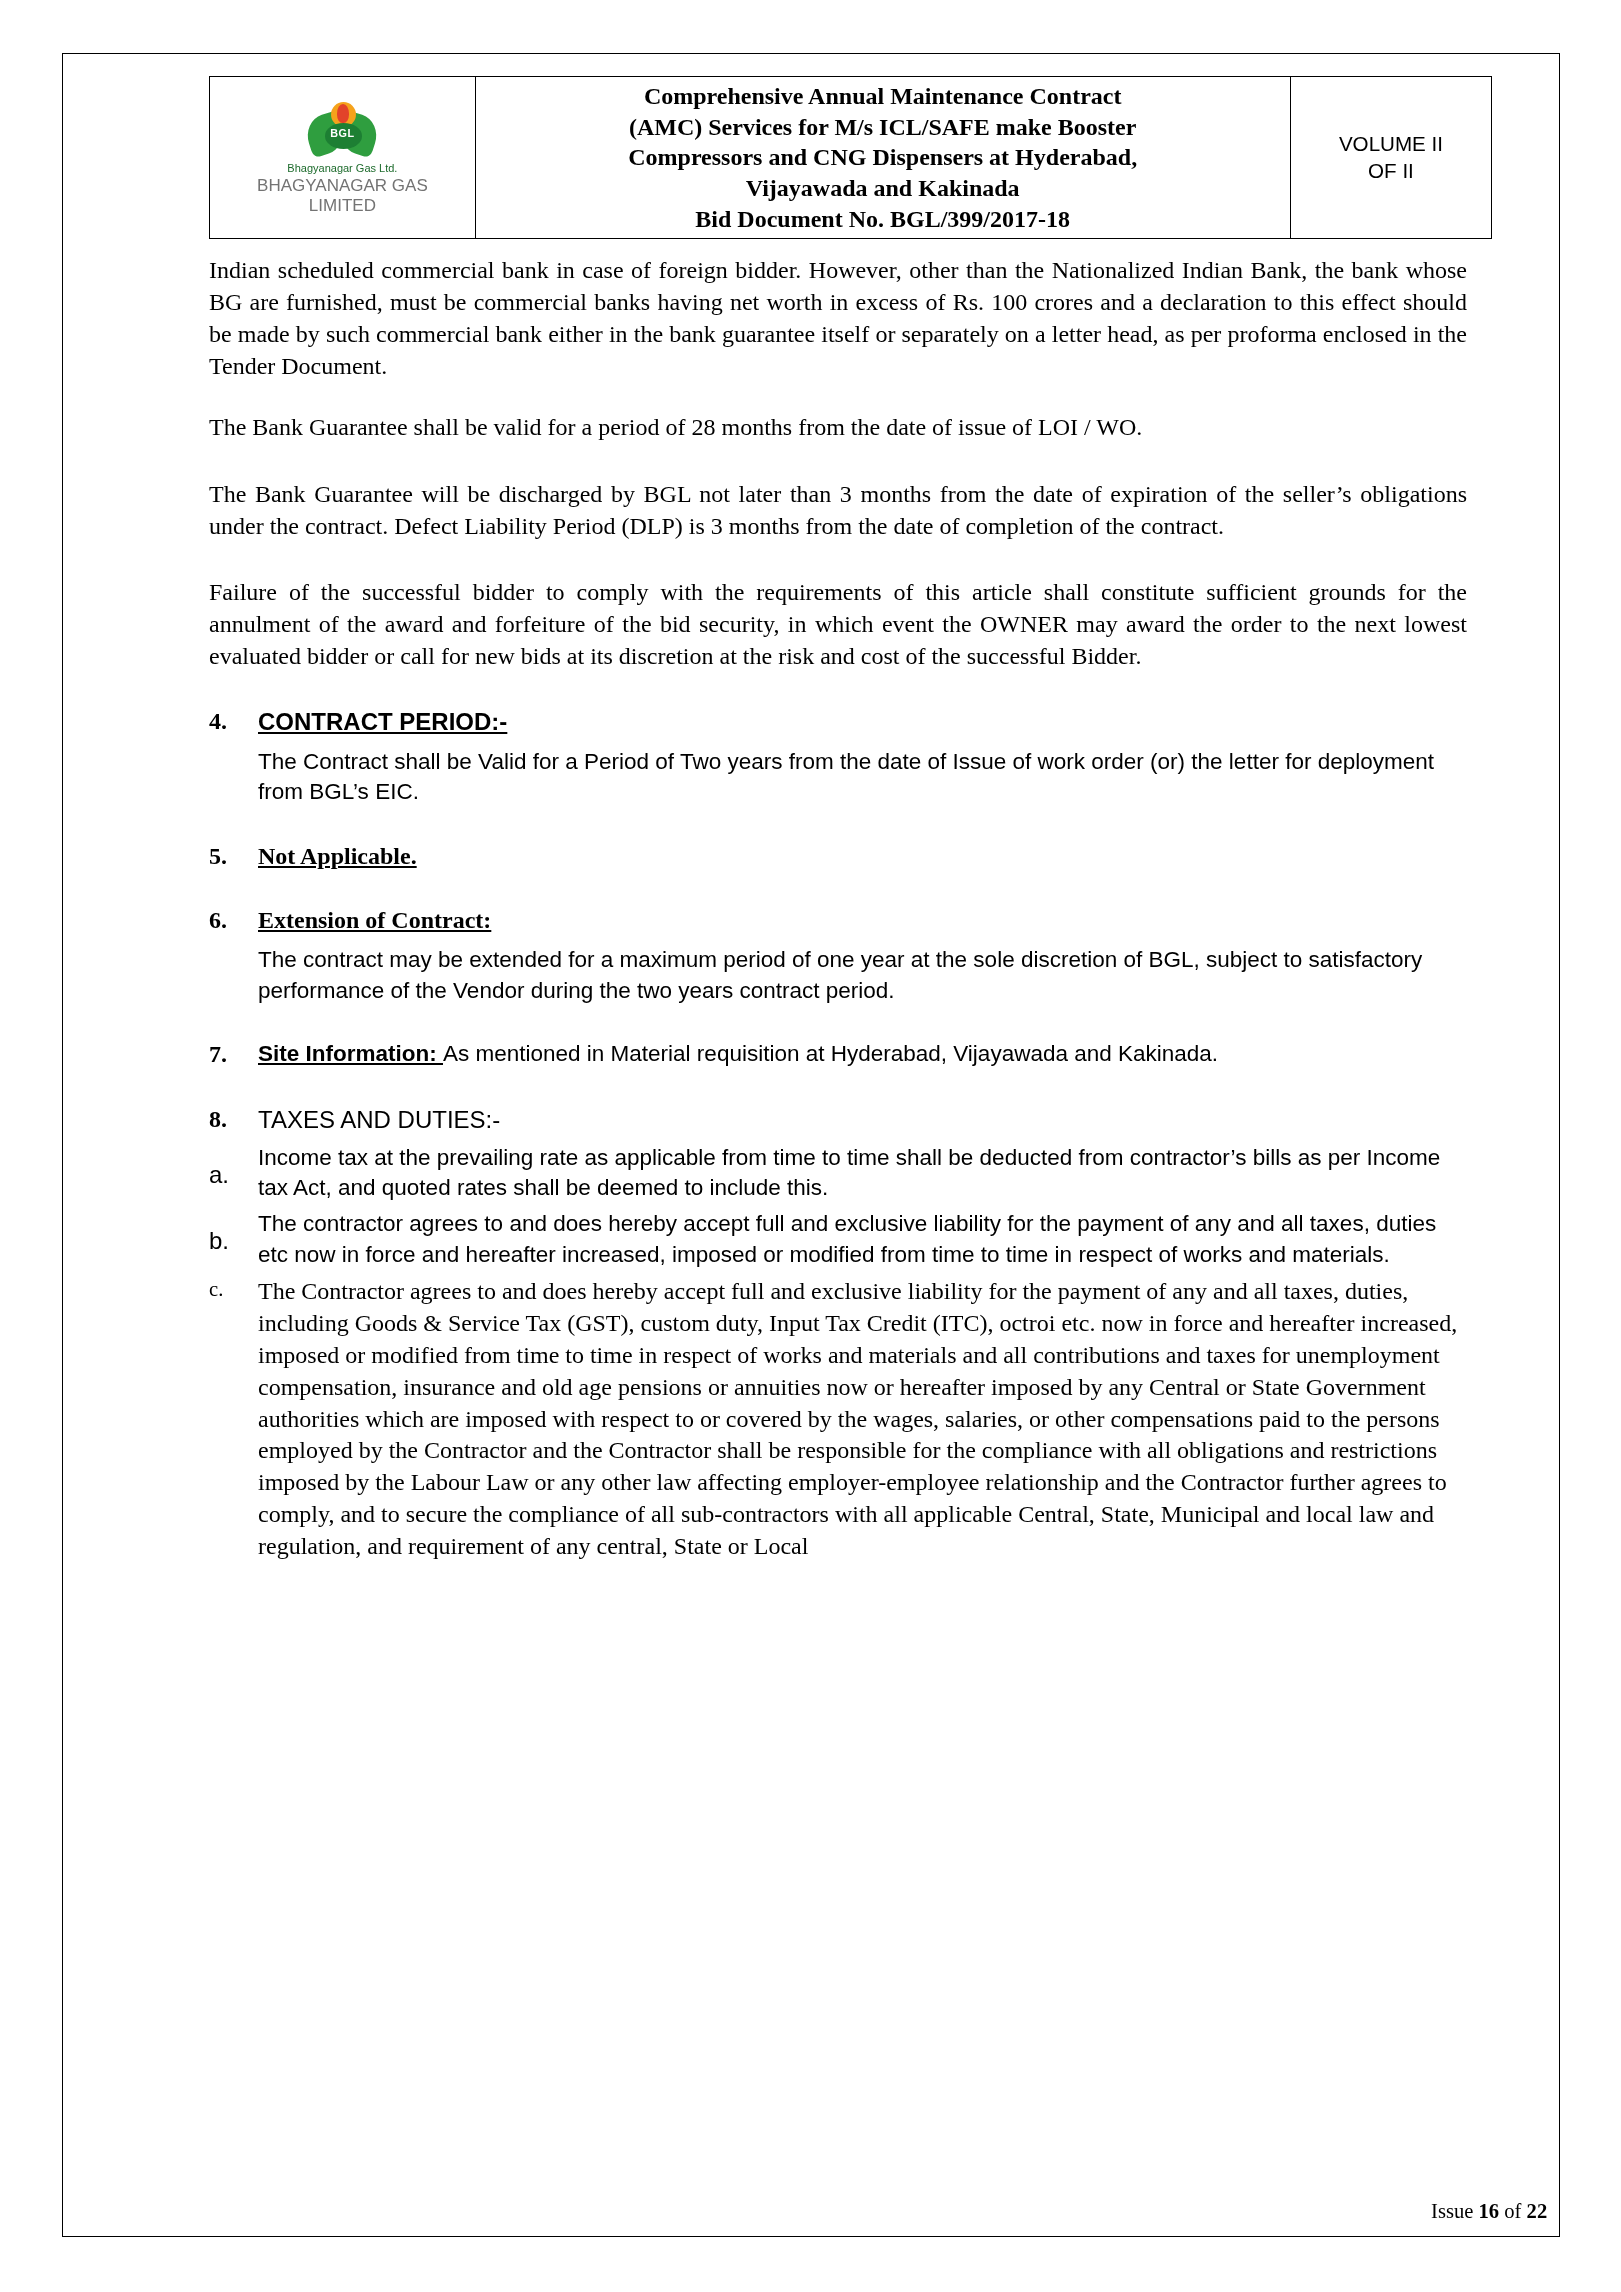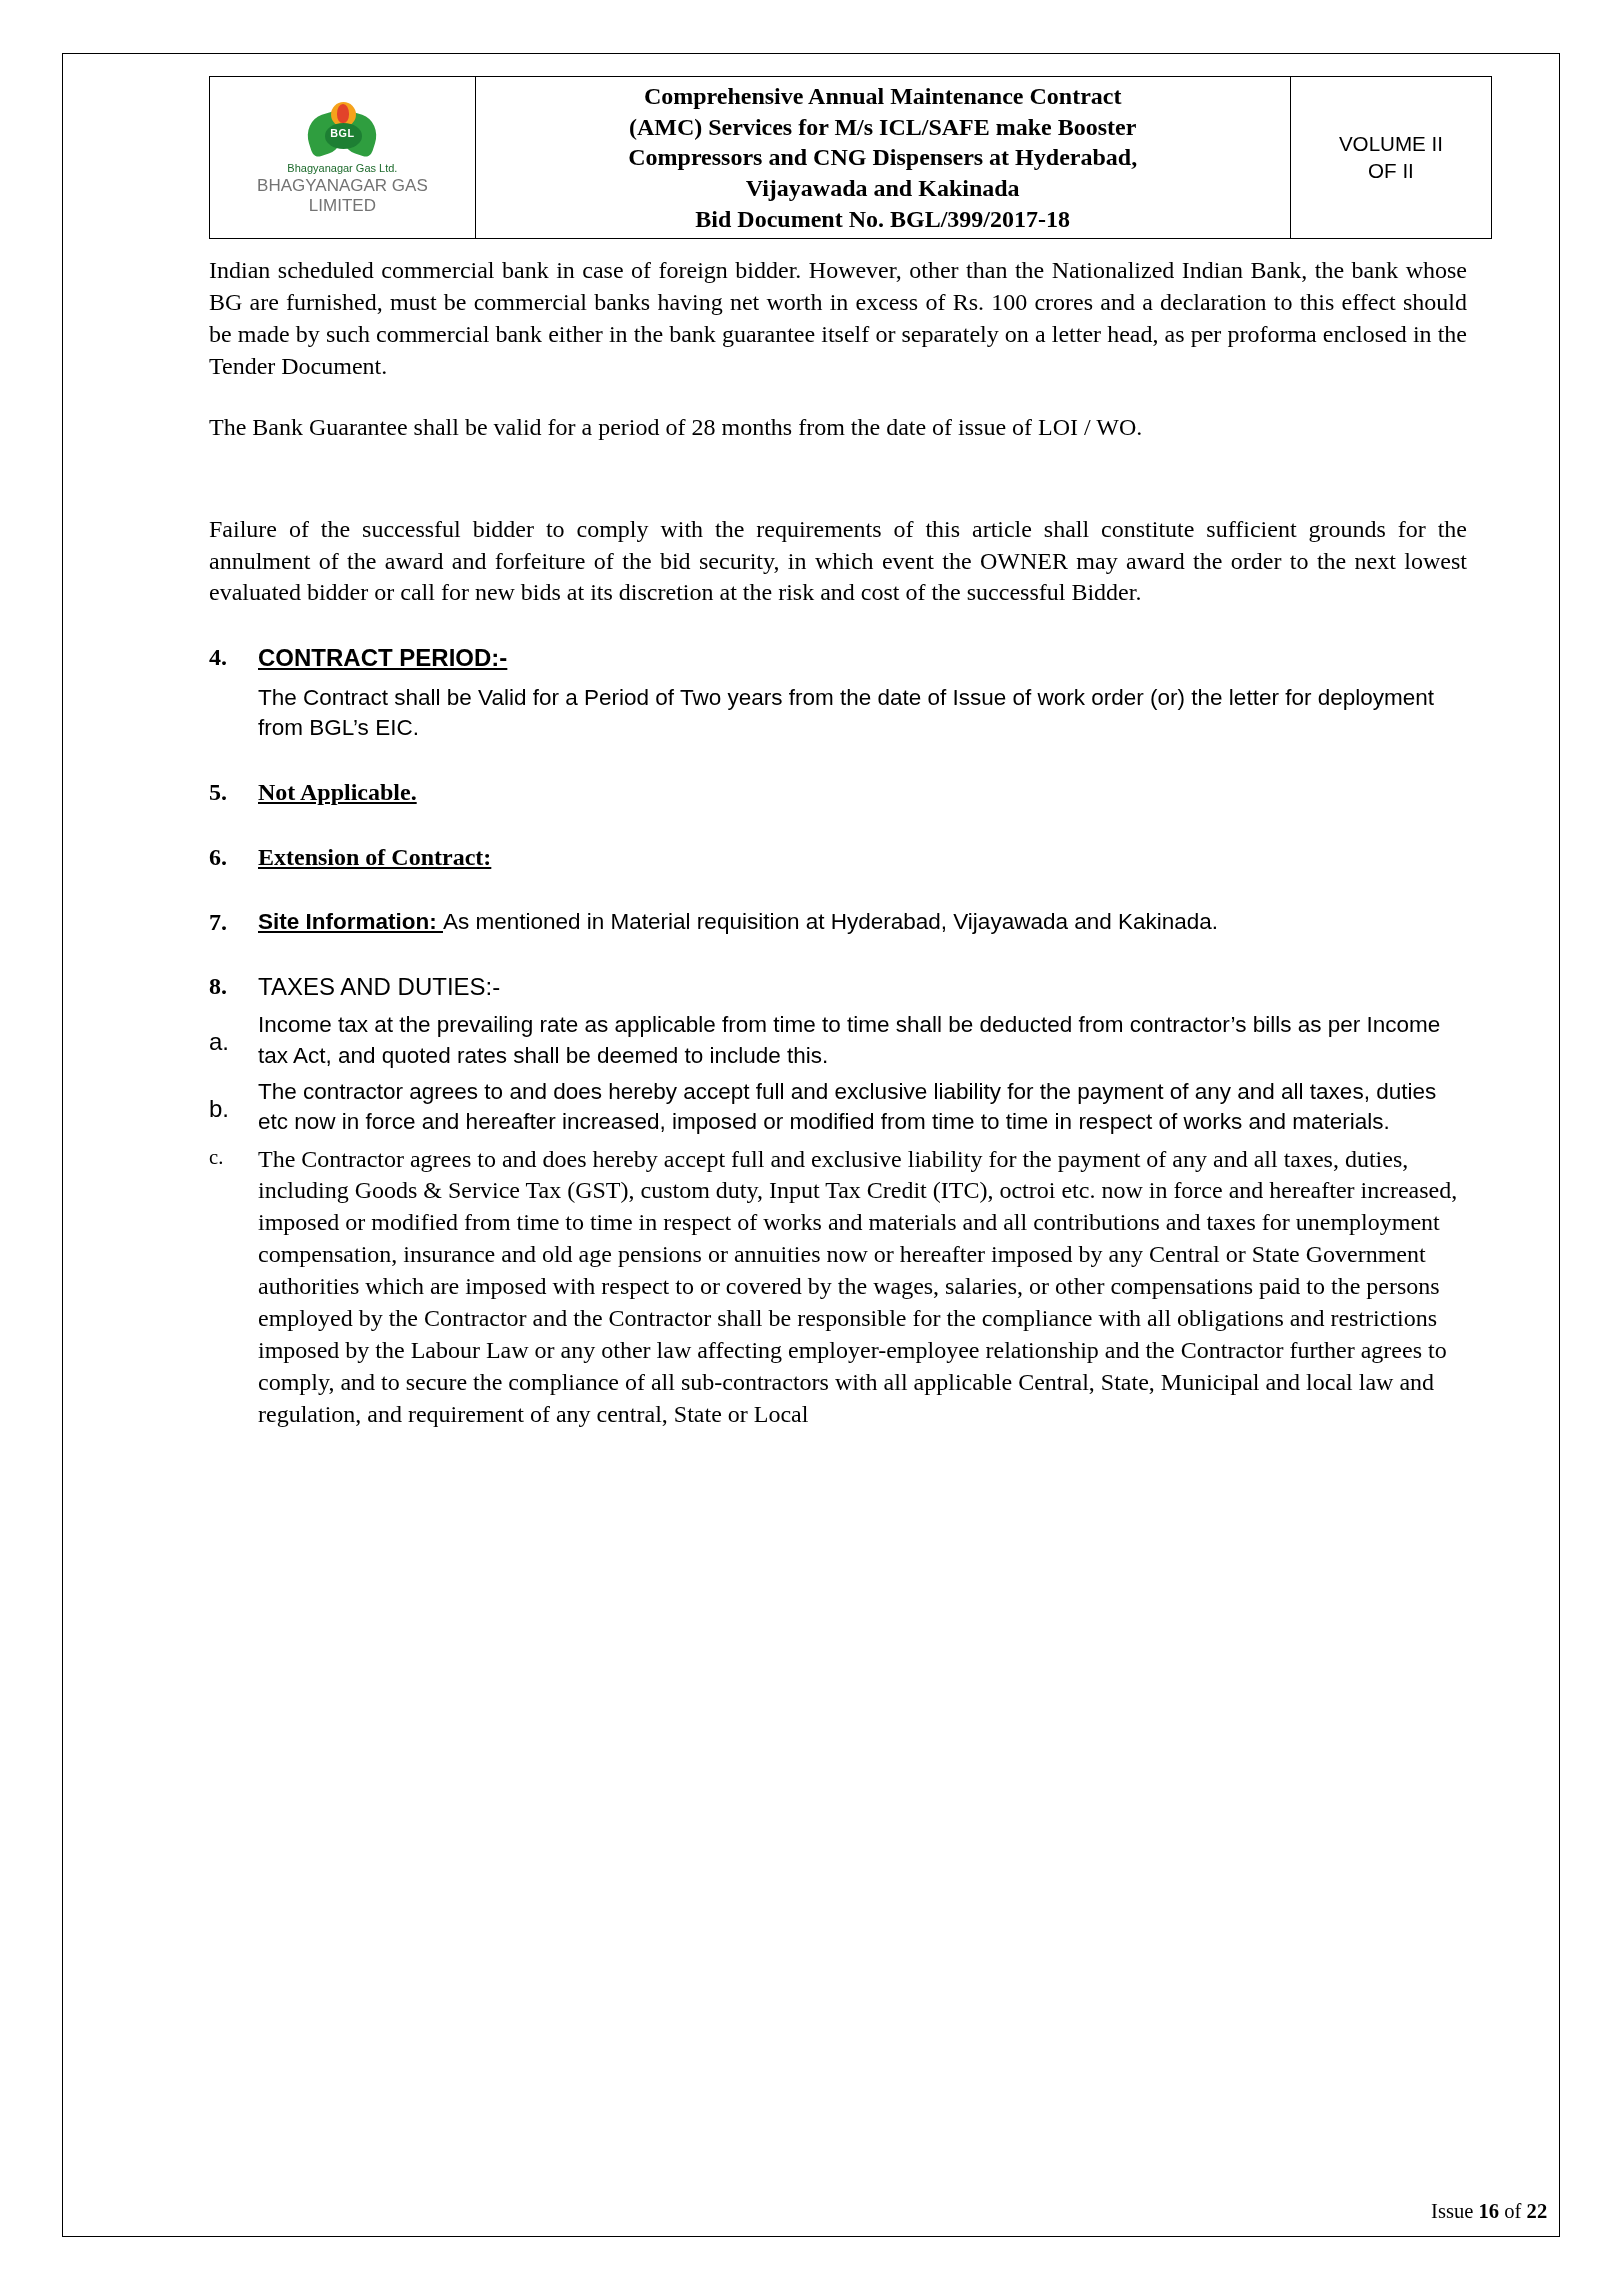--- a/index.html
+++ b/index.html
@@ -246,20 +246,21 @@
       </table>
 
     <div class="body-wrap">
 
       <p class="just indent">Indian scheduled commercial bank in case of foreign bidder. However, other than the Nationalized Indian Bank, the bank whose BG are furnished, must be commercial banks having net worth in excess of Rs. 100 crores and a declaration to this effect should be made by such commercial bank either in the bank guarantee itself or separately on a letter head, as per proforma enclosed in the Tender Document.</p>
 
       <div class="gap-md"></div>
       <p class="just indent">The Bank Guarantee shall be valid for a period of 28 months from the date of issue of LOI / WO.</p>
 
       <div class="gap-lg"></div>
+      <p class="just indent">The Bank Guarantee will be discharged by BGL not later than 3 months from the date of expiration of the seller’s obligations under the contract. Defect Liability Period (DLP) is 3 months from the date of completion of the contract.</p>
 
       <div class="gap-lg"></div>
       <p class="just indent">Failure of the successful bidder to comply with the requirements of this article shall constitute sufficient grounds for the annulment of the award and forfeiture of the bid security, in which event the OWNER may award the order to the next lowest evaluated bidder or call for new bids at its discretion at the risk and cost of the successful Bidder.</p>
 
       <div class="sec">
         <div class="sec-num">4.</div>
         <div class="sec-body">
           <span class="u-bold sans-nodec">CONTRACT PERIOD:-</span>
           <div class="sans tight">The Contract shall be Valid for a Period of Two years   from the date of Issue of work order (or) the letter for deployment from BGL’s EIC.</div>
         </div>
@@ -269,20 +270,21 @@
         <div class="sec-num">5.</div>
         <div class="sec-body">
           <span class="u-bold">Not Applicable.</span>
         </div>
       </div>
 
       <div class="sec">
         <div class="sec-num">6.</div>
         <div class="sec-body">
           <span class="u-bold">Extension of Contract:</span>
+          <div class="sans tight just">The contract may be extended for a maximum period of one year at the sole discretion of BGL, subject to satisfactory performance of the Vendor during the two years contract period.</div>
         </div>
       </div>
 
       <div class="sec">
         <div class="sec-num">7.</div>
         <div class="sec-body sans">
           <span class="u-bold">Site Information: </span><span>As mentioned in Material requisition at Hyderabad, Vijayawada and Kakinada.</span>
         </div>
       </div>
 

